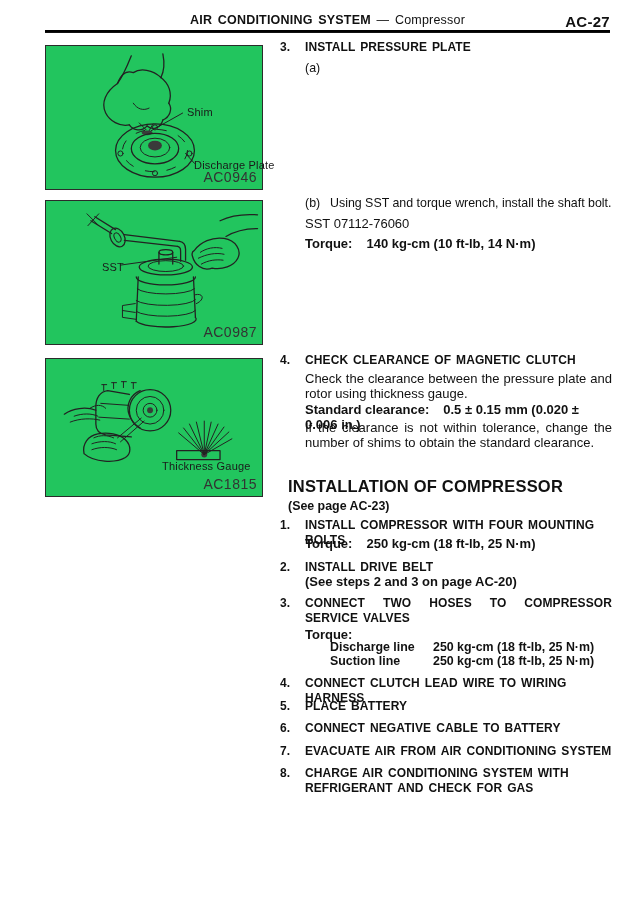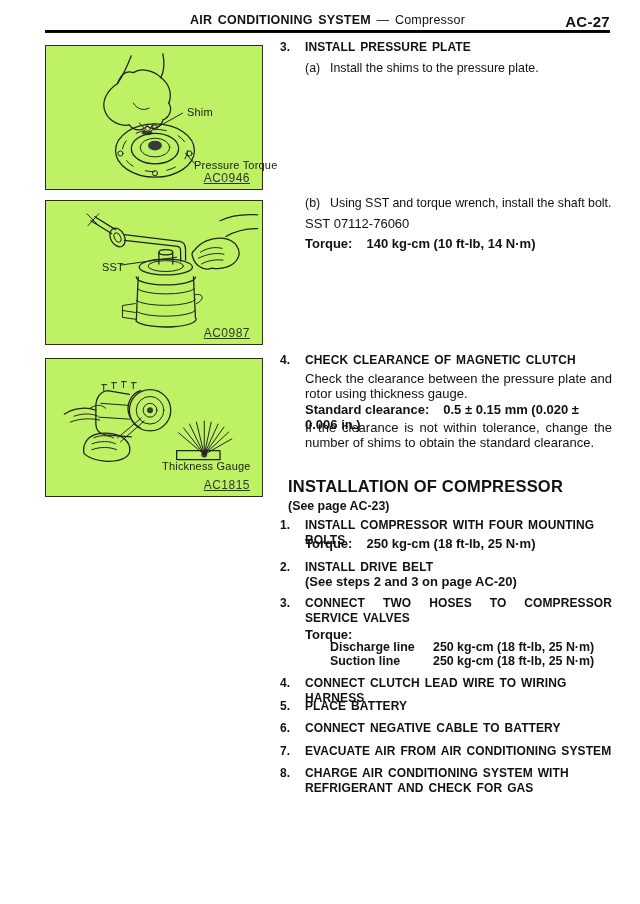--- a/index.html
+++ b/index.html
@@ -16,28 +16,28 @@
   .hdr-center .b { font-weight:bold; }
   .hdr-page {
     position:absolute; top:13px; right:30px; font-size:15px; font-weight:bold; letter-spacing:.3px;
   }
   .hdr-rule {
     position:absolute; top:30px; left:45px; width:565px; height:3px;
     border-top:2.5px solid #000; border-bottom:1px solid #111;
   }
   
   .fig {
-    position:absolute; left:45px; width:218px; border:1.5px solid #2b2b2b; background:#bef264;
+    position:absolute; left:45px; width:218px; border:1.5px solid #2b2b2b; background:#22c55e;
   }
   .fig svg { position:absolute; left:0; top:0; width:100%; height:100%; }
   .fig-label {
     position:absolute; font-size:11px; color:#1a1a1a; white-space:nowrap; letter-spacing:.2px;
   }
   .fig-code {
-    position:absolute; right:12px; bottom:4px; font-size:12px; color:#333; letter-spacing:.5px;text-decoration:underline;
+    position:absolute; right:5px; bottom:4px; font-size:14px; color:#333; letter-spacing:.5px;
   }
   .ln { stroke:#222; fill:none; stroke-width:1.3; stroke-linecap:round; stroke-linejoin:round; }
   .thin { stroke-width:1; }
   .fill { fill:#3a3a3a; stroke:none; }
   
   .blk { position:absolute; left:280px; width:332px; }
   .step { display:flex; }
   .num { width:25px; flex-shrink:0; font-weight:bold; font-size:12px; }
   .stitle { flex:1; font-weight:bold; font-size:12px; line-height:15px; word-spacing:1.5px; letter-spacing:.1px; }
   .stitle.just { text-align:justify; }
@@ -88,21 +88,21 @@
       <ellipse class="fill" cx="110" cy="101" rx="7" ry="5"></ellipse>
       <circle class="ln thin" cx="110" cy="82.5" r="2.6"></circle>
       <circle class="ln thin" cx="75" cy="109" r="2.6"></circle>
       <circle class="ln thin" cx="145" cy="109" r="2.6"></circle>
       <circle class="ln thin" cx="110" cy="129" r="2.6"></circle>
 
       <path class="ln thin" d="M106 86 L138 68"></path>
       <path class="ln thin" d="M141 109 L150 119"></path>
     </svg>
     <span class="fig-label" style="left:141px; top:60px;">Shim</span>
-    <span class="fig-label" style="left:148px; top:113px;">Pressure Torque</span>
+    <span class="fig-label" style="left:148px; top:113px;">Discharge Plate</span>
     <span class="fig-code">AC0946</span>
   </div>
 
   <div class="fig" style="top:200px; height:145px;">
     <svg viewBox="0 0 218 145">
 
       <path class="ln" d="M66 33 L45 20 M70 29 L49 16"></path>
       <path class="ln thin" d="M41 13 L53 25 M42 25 L53 13"></path>
       <ellipse class="ln" cx="72" cy="37" rx="7" ry="10" transform="rotate(-28 72 37)"></ellipse>
       <ellipse class="ln thin" cx="72" cy="37" rx="3" ry="5" transform="rotate(-28 72 37)"></ellipse>
@@ -174,21 +174,20 @@
     <span class="fig-label" style="left:116px; top:101px;">Thickness Gauge</span>
     <span class="fig-code">AC1815</span>
   </div>
 
   <div class="blk step" style="top:40px;">
     <span class="num">3.</span>
     <span class="stitle">INSTALL PRESSURE PLATE</span>
   </div>
   <div class="blk sub" style="top:61px;">
     <span class="lab">(a)</span>
-    <span>Install the shims to the pressure plate.</span>
   </div>
 
   <div class="blk sub" style="top:196px;">
     <span class="lab">(b)</span>
     <span>Using SST and torque wrench, install the shaft bolt.</span>
   </div>
   <div class="blk body" style="top:216px;">SST 07112-76060</div>
   <div class="blk body kv" style="top:236px;">
     <span class="bold">Torque:</span><span class="bold v">140 kg-cm (10 ft-lb, 14 N·m)</span>
   </div>

